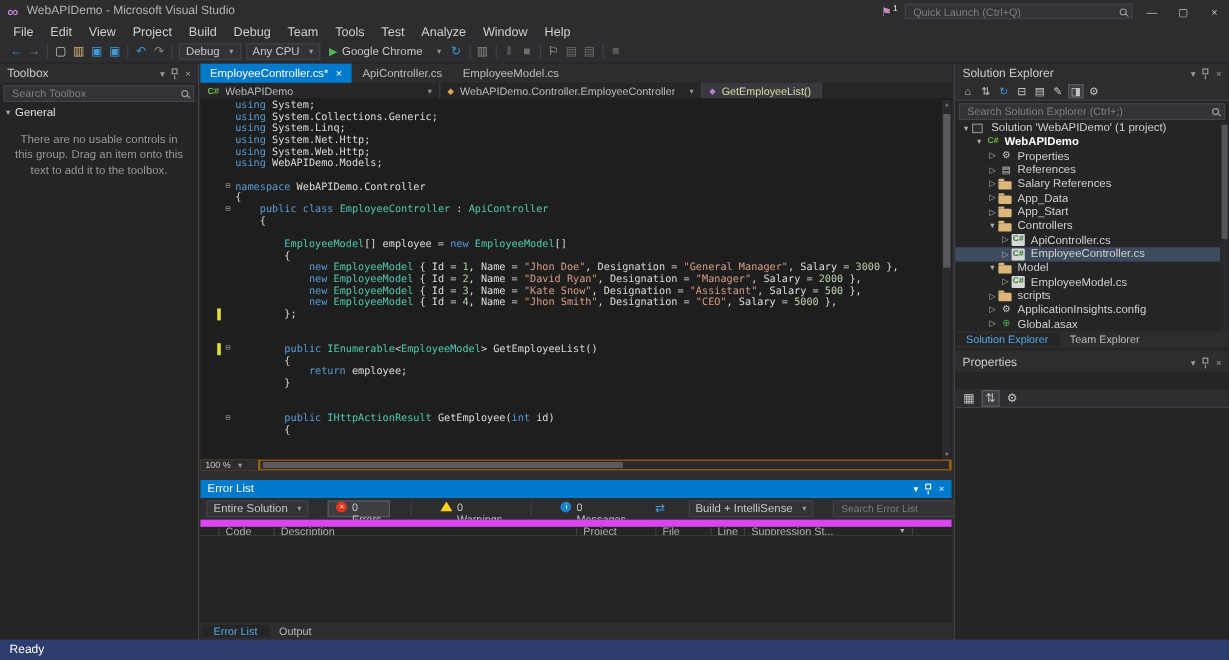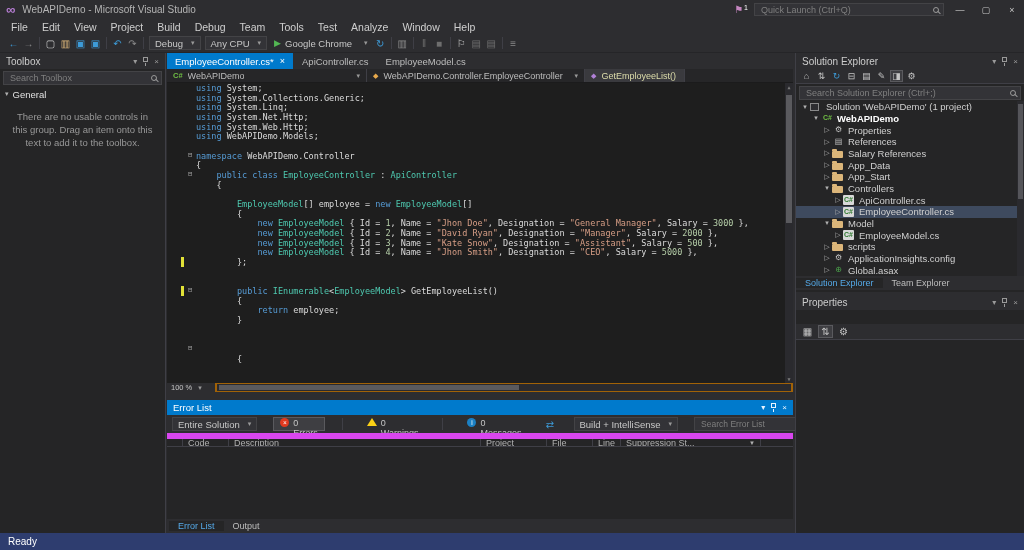--- a/index.html
+++ b/index.html
@@ -271,21 +271,21 @@
       <div class="cl"><span class="gut"></span><span class="chg"></span><span class="fold"></span><span class="ct"><span class="tk-pl">            </span><span class="tk-kw">new</span><span class="tk-pl"> </span><span class="tk-ty">EmployeeModel</span><span class="tk-pl"> { Id = </span><span class="tk-num">4</span><span class="tk-pl">, Name = </span><span class="tk-str">"Jhon Smith"</span><span class="tk-pl">, Designation = </span><span class="tk-str">"CEO"</span><span class="tk-pl">, Salary = </span><span class="tk-num">5000</span><span class="tk-pl"> },</span></span></div>
       <div class="cl"><span class="gut"></span><span class="chg on"></span><span class="fold"></span><span class="ct"><span class="tk-pl">        };</span></span></div>
       <div class="cl"><span class="gut"></span><span class="chg"></span><span class="fold"></span><span class="ct"></span></div>
       <div class="cl"><span class="gut"></span><span class="chg"></span><span class="fold"></span><span class="ct"></span></div>
       <div class="cl"><span class="gut"></span><span class="chg on"></span><span class="fold">⊟</span><span class="ct"><span class="tk-pl">        </span><span class="tk-kw">public</span><span class="tk-pl"> </span><span class="tk-ty">IEnumerable</span><span class="tk-pl">&lt;</span><span class="tk-ty">EmployeeModel</span><span class="tk-pl">&gt; GetEmployeeList()</span></span></div>
       <div class="cl"><span class="gut"></span><span class="chg"></span><span class="fold"></span><span class="ct"><span class="tk-pl">        {</span></span></div>
       <div class="cl"><span class="gut"></span><span class="chg"></span><span class="fold"></span><span class="ct"><span class="tk-pl">            </span><span class="tk-kw">return</span><span class="tk-pl"> employee;</span></span></div>
       <div class="cl"><span class="gut"></span><span class="chg"></span><span class="fold"></span><span class="ct"><span class="tk-pl">        }</span></span></div>
       <div class="cl"><span class="gut"></span><span class="chg"></span><span class="fold"></span><span class="ct"></span></div>
       <div class="cl"><span class="gut"></span><span class="chg"></span><span class="fold"></span><span class="ct"></span></div>
-      <div class="cl"><span class="gut"></span><span class="chg"></span><span class="fold">⊟</span></div>
+      <div class="cl"><span class="gut"></span><span class="chg"></span><span class="fold">⊟</span><span class="ct"><span class="tk-pl">        </span><span class="tk-kw">public</span><span class="tk-pl"> </span><span class="tk-ty">IHttpActionResult</span><span class="tk-pl"> GetEmployee(</span><span class="tk-kw">int</span><span class="tk-pl"> id)</span></span></div>
       <div class="cl"><span class="gut"></span><span class="chg"></span><span class="fold"></span><span class="ct"><span class="tk-pl">        {</span></span></div>
     </div>
   <div id="hstrip">
     <span id="zoombox">
       <span>100 %</span>
       <span class="car" style="margin-left:2px">▾</span>
     </span>
     <span id="htrack">
         <span id="hthumb"></span>
       </span>

